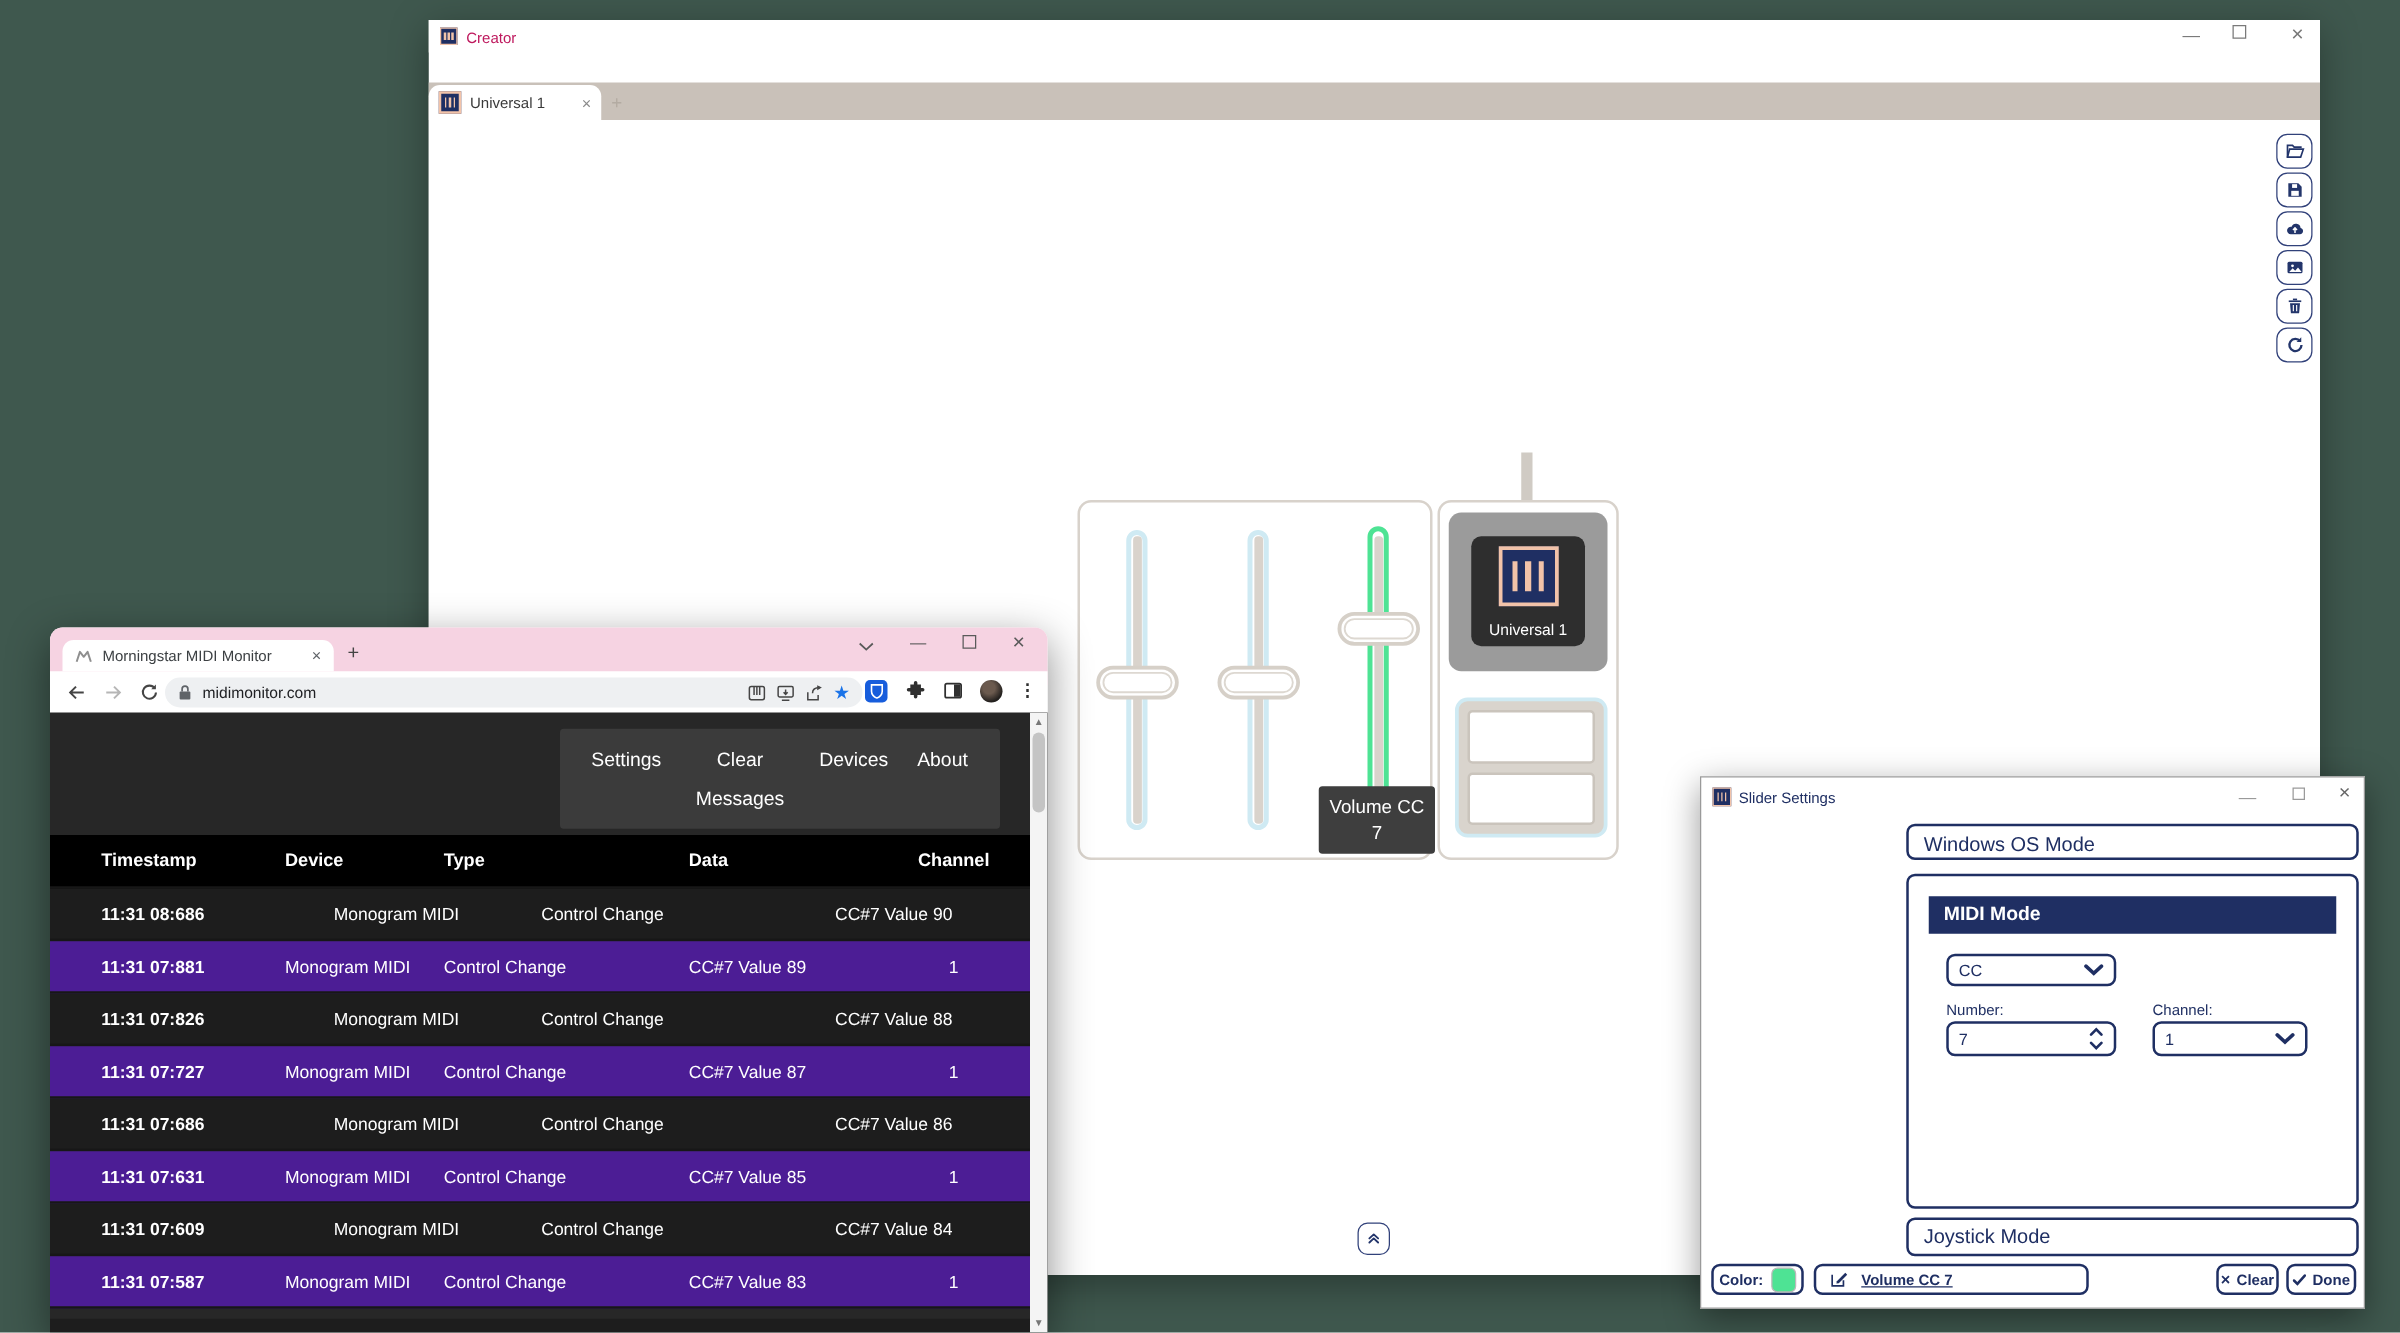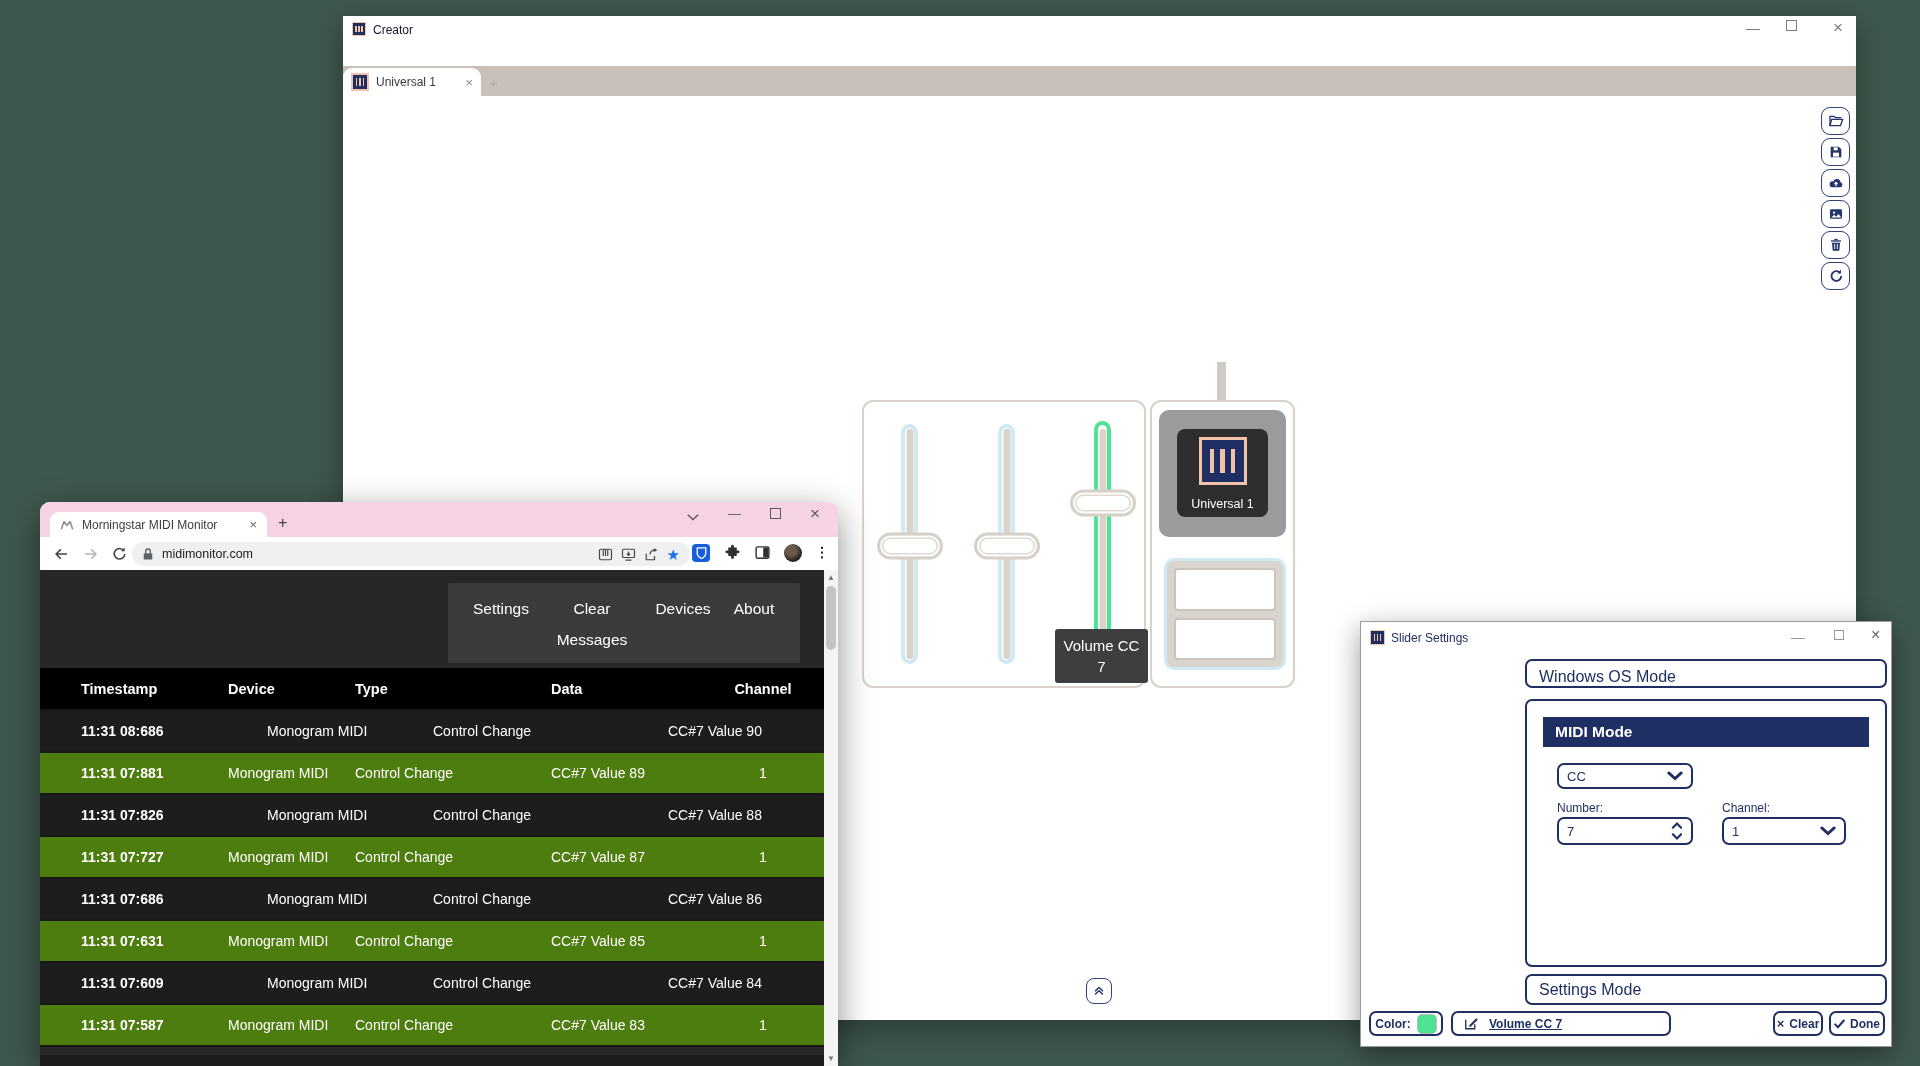--- a/index.html
+++ b/index.html
@@ -3,21 +3,21 @@
 <meta charset="utf-8">
 <style>
   * { margin:0; padding:0; box-sizing:border-box; }
   html,body { width:1920px; height:1066px; overflow:hidden; font-family:"Liberation Sans", sans-serif; }
   body { background:var(--teal_desktop,#3f584e); position:relative; }
   .abs { position:absolute; }
 
   
   #creator { left:343px; top:16px; width:1513px; height:1004px; background:#fff; box-shadow:0 8px 30px rgba(0,0,0,.35); }
   #creator-titlebar { left:0; top:0; right:0; height:26px; background:#fff; }
-  #creator-title { left:30px; top:7px; font-size:12px; color:#0f172a; }
+  #creator-title { left:30px; top:7px; font-size:12px; color:#be185d; }
   .winctl { color:#7a7a7a; font-size:14px; line-height:1; }
   #creator-menubar { left:0; top:26px; right:0; height:24px; background:#fff; display:flex; align-items:center; gap:22px; padding-left:9px; }
   #creator-menubar span { font-size:12px; color:#5c5c5c; cursor:default; }
   #creator-tabstrip { left:0; top:50px; right:0; height:30px; background:#c9c1b9; }
   #creator-tab { left:0; top:2px; width:138px; height:28px; background:#fff; border-radius:9px 9px 0 0; display:flex; align-items:center; padding:0 8px; gap:7px; }
   #creator-tab .tab-label { font-size:12px; color:#3a3a3a; flex:1; }
   #creator-tab .tab-close { font-size:13px; color:#8a8a8a; }
   #tab-plus { left:146px; top:8px; font-size:15px; color:#b3aba2; }
   #creator-canvas { left:0; top:80px; right:0; bottom:0; background:#fff; overflow:hidden; }
 
@@ -68,21 +68,21 @@
   #ms-logo-block { left:21px; top:16px; color:#fff; }
   #ms-logo-line1 { font-size:25px; font-weight:bold; letter-spacing:1.5px; }
   #ms-logo-line2 { font-size:9.5px; letter-spacing:3px; text-align:right; margin-top:1px; }
   #ms-nav { left:408px; top:13px; width:352px; height:80px; background:#3b3b3b; border-radius:3px; display:flex; justify-content:space-between; padding:10px 20px 0; }
   #ms-nav span { font-size:15.5px; color:#fff; line-height:31px; text-align:center; }
   #ms-table { left:0; top:98px; width:784px; }
   .ms-row { display:grid; grid-template-columns:147px 127px 196px 180px 64px; padding-left:41px; align-items:center; height:42px; border-bottom:2px solid #171717; color:#fff; font-size:14px; }
   .ms-row > div:last-child { text-align:center; }
   .ms-row.hdr { height:43px; background:#000000; font-weight:bold; font-size:14.5px; }
   .ms-row.r0 { background:#1d1d1d;gap:39px; }
-  .ms-row.r1 { background:#4d7c0f; }
+  .ms-row.r1 { background:#4c1d95; }
   .ms-row .ts { font-weight:bold; }
   #partial-row { left:0; top:485px; width:784px; height:11px; background:#1d1d1d; }
 
   
   #dialog { left:1360px; top:621px; width:532px; height:426px; background:#fff; border:1px solid #9a9a9a; box-shadow:0 8px 26px rgba(0,0,0,.4); color:var(--accent_navy,#1f2f63); }
   #dialog-titlebar { left:0; top:0; right:0; height:30px; }
   #dialog-title { left:30px; top:9px; font-size:12px; color:var(--accent_navy,#1f2f63); }
   .navy-box { border:2px solid var(--accent_navy,#1f2f63); border-radius:7px; background:#fff; }
   #dlg-left { left:8px; top:34px; width:146px; height:346px; }
   #dlg-left .big { font-size:17px; }
@@ -411,21 +411,21 @@
       <div class="abs field" style="left:179px;top:70px;width:124px;height:28px;">
         <span class="grow">1</span>
         <svg class="chev" viewBox="0 0 18 11">
             <path d="M2 2l7 6.5L16 2" fill="none" stroke="currentColor" stroke-width="3.2" stroke-linecap="round"></path>
           </svg>
       </div>
     </div>
   </div>
 
   <div class="abs navy-box" id="dlg-joystick">
-    <span>Settings Mode</span>
+    <span>Joystick Mode</span>
   </div>
 
   <div class="abs dlg-btn" style="left:8px;top:389px;width:74px;height:25px;gap:6px;">
     <span>Color:</span>
     <span id="color-swatch"></span>
   </div>
   <div class="abs dlg-btn" style="left:90px;top:389px;width:220px;height:25px;justify-content:flex-start;padding:0 10px;gap:10px;">
     <svg width="16" height="15" viewBox="0 0 20 20">
         <path d="M3 5v12h12v-6" fill="none" stroke="currentColor" stroke-width="1.8"></path>
         <path d="M8 12 17 3l2 2-9 9-2.5.5z" fill="currentColor"></path>

